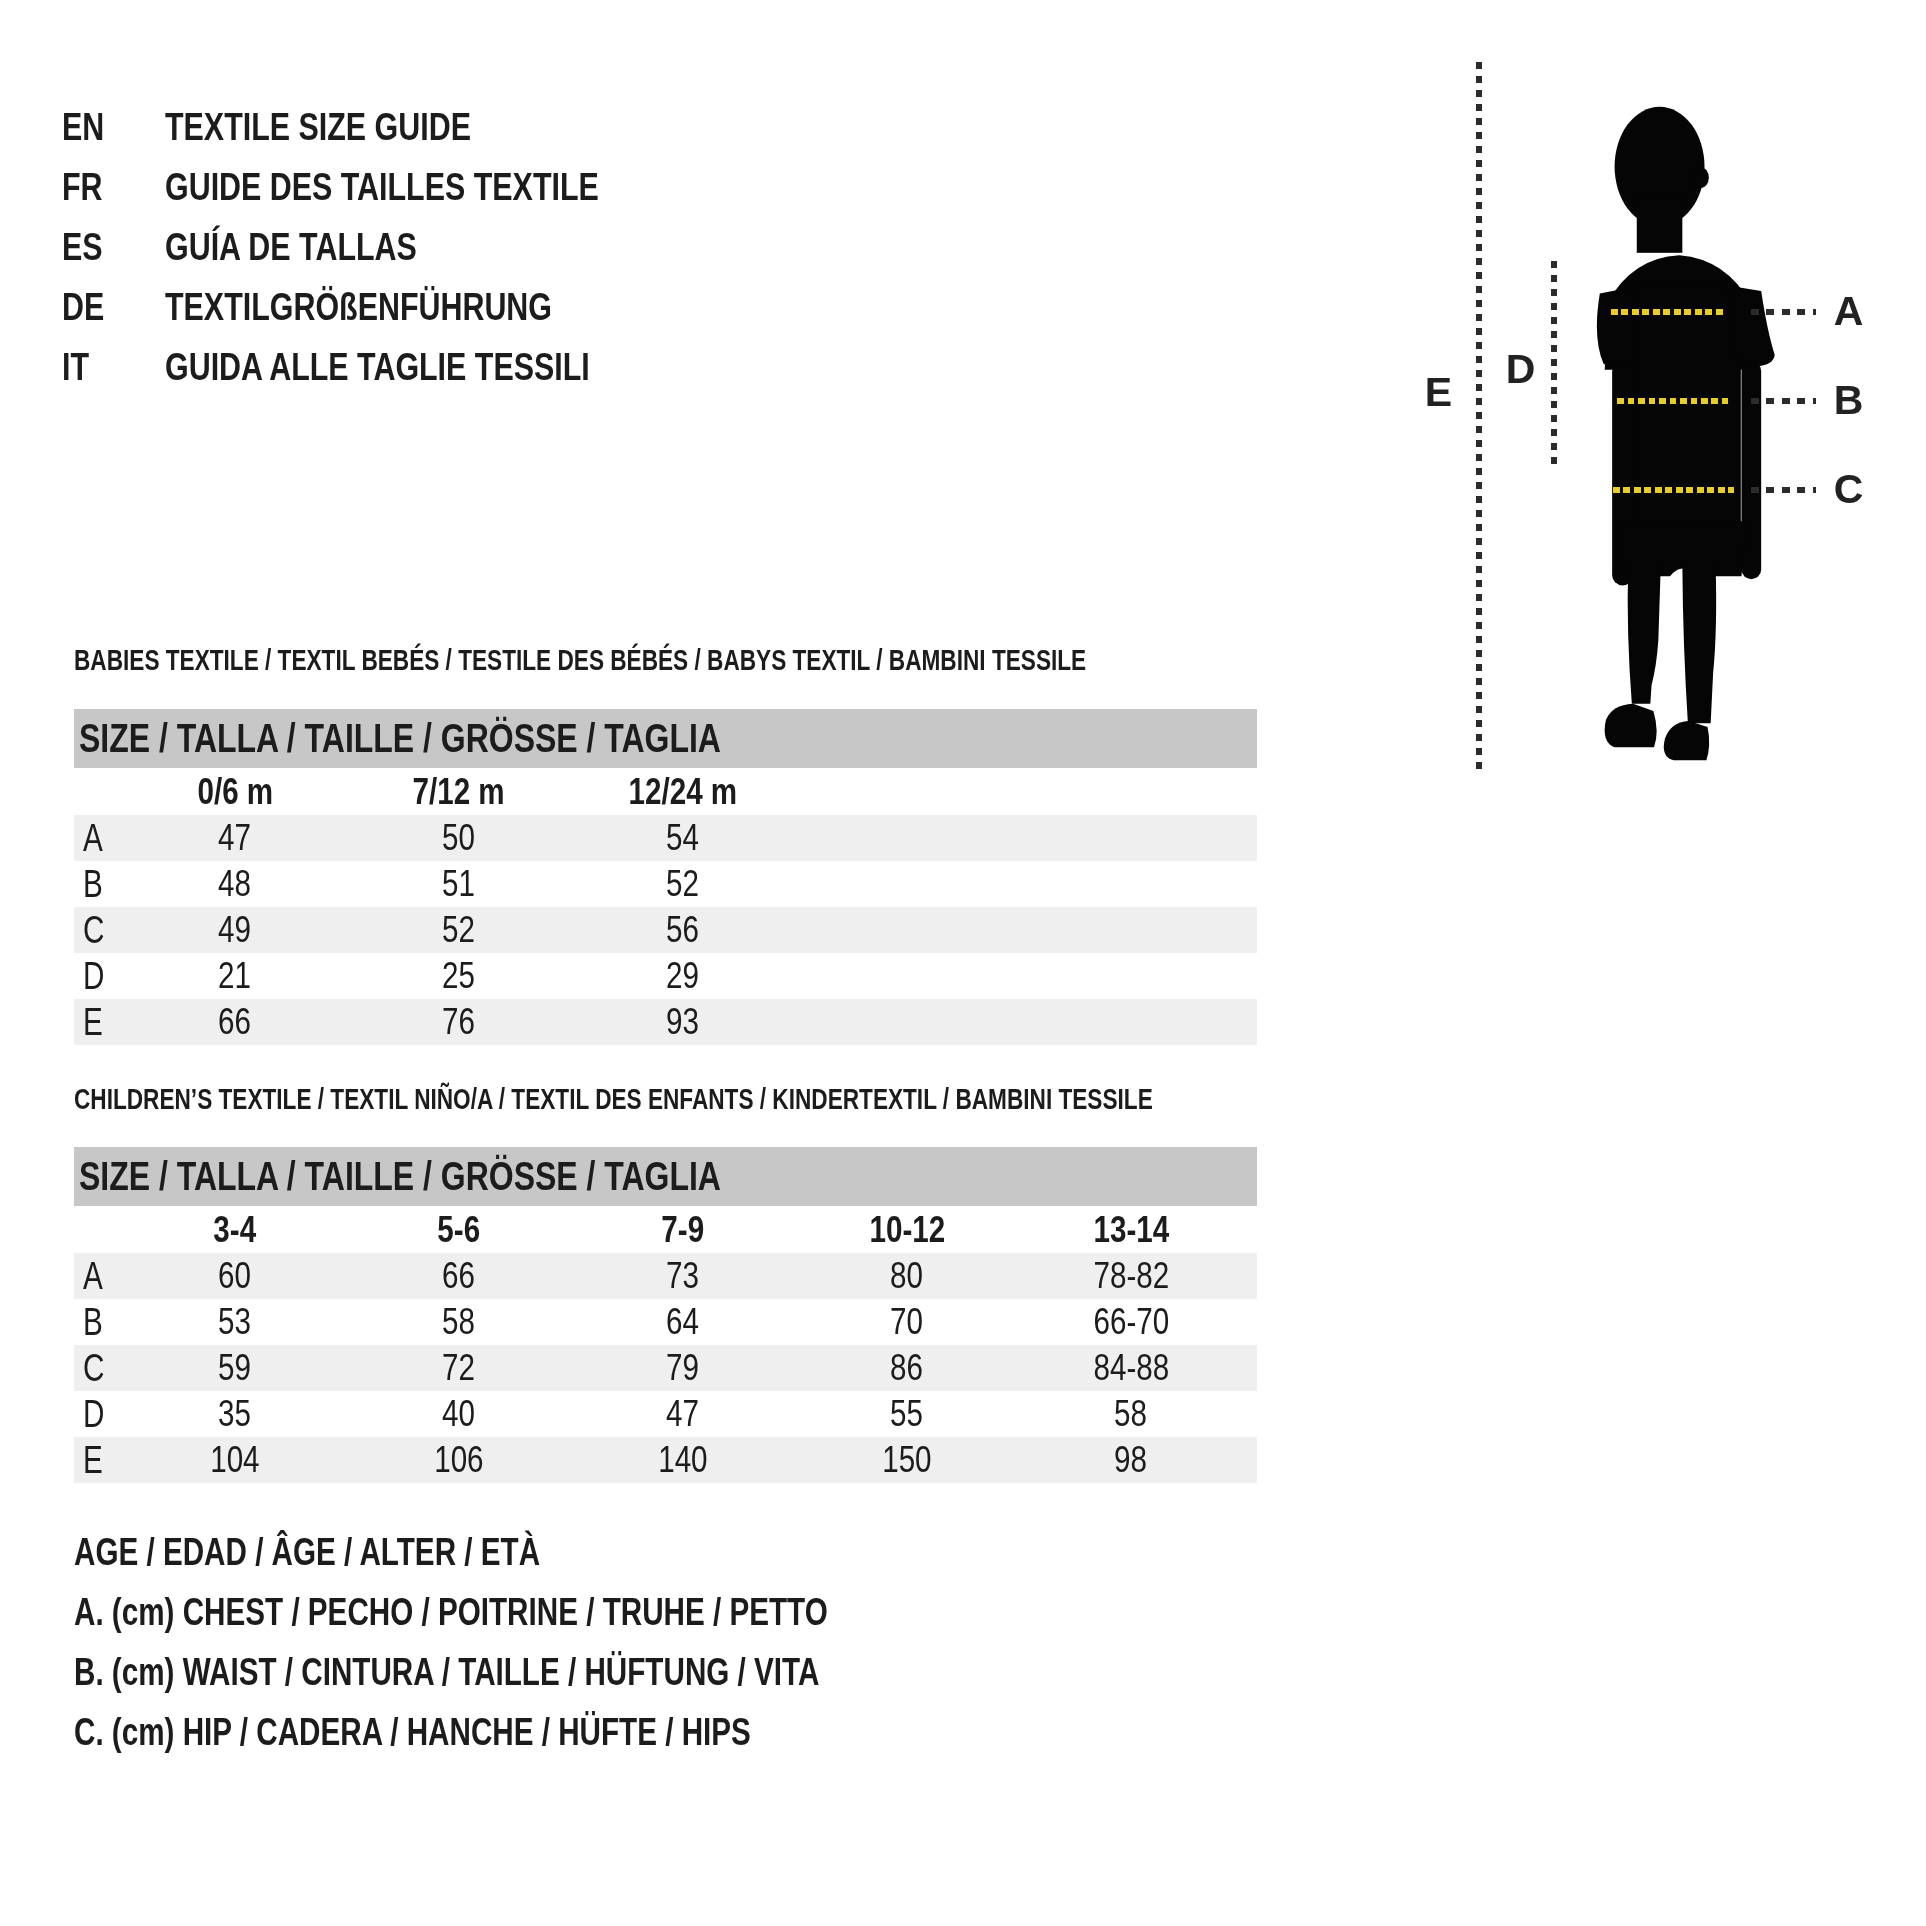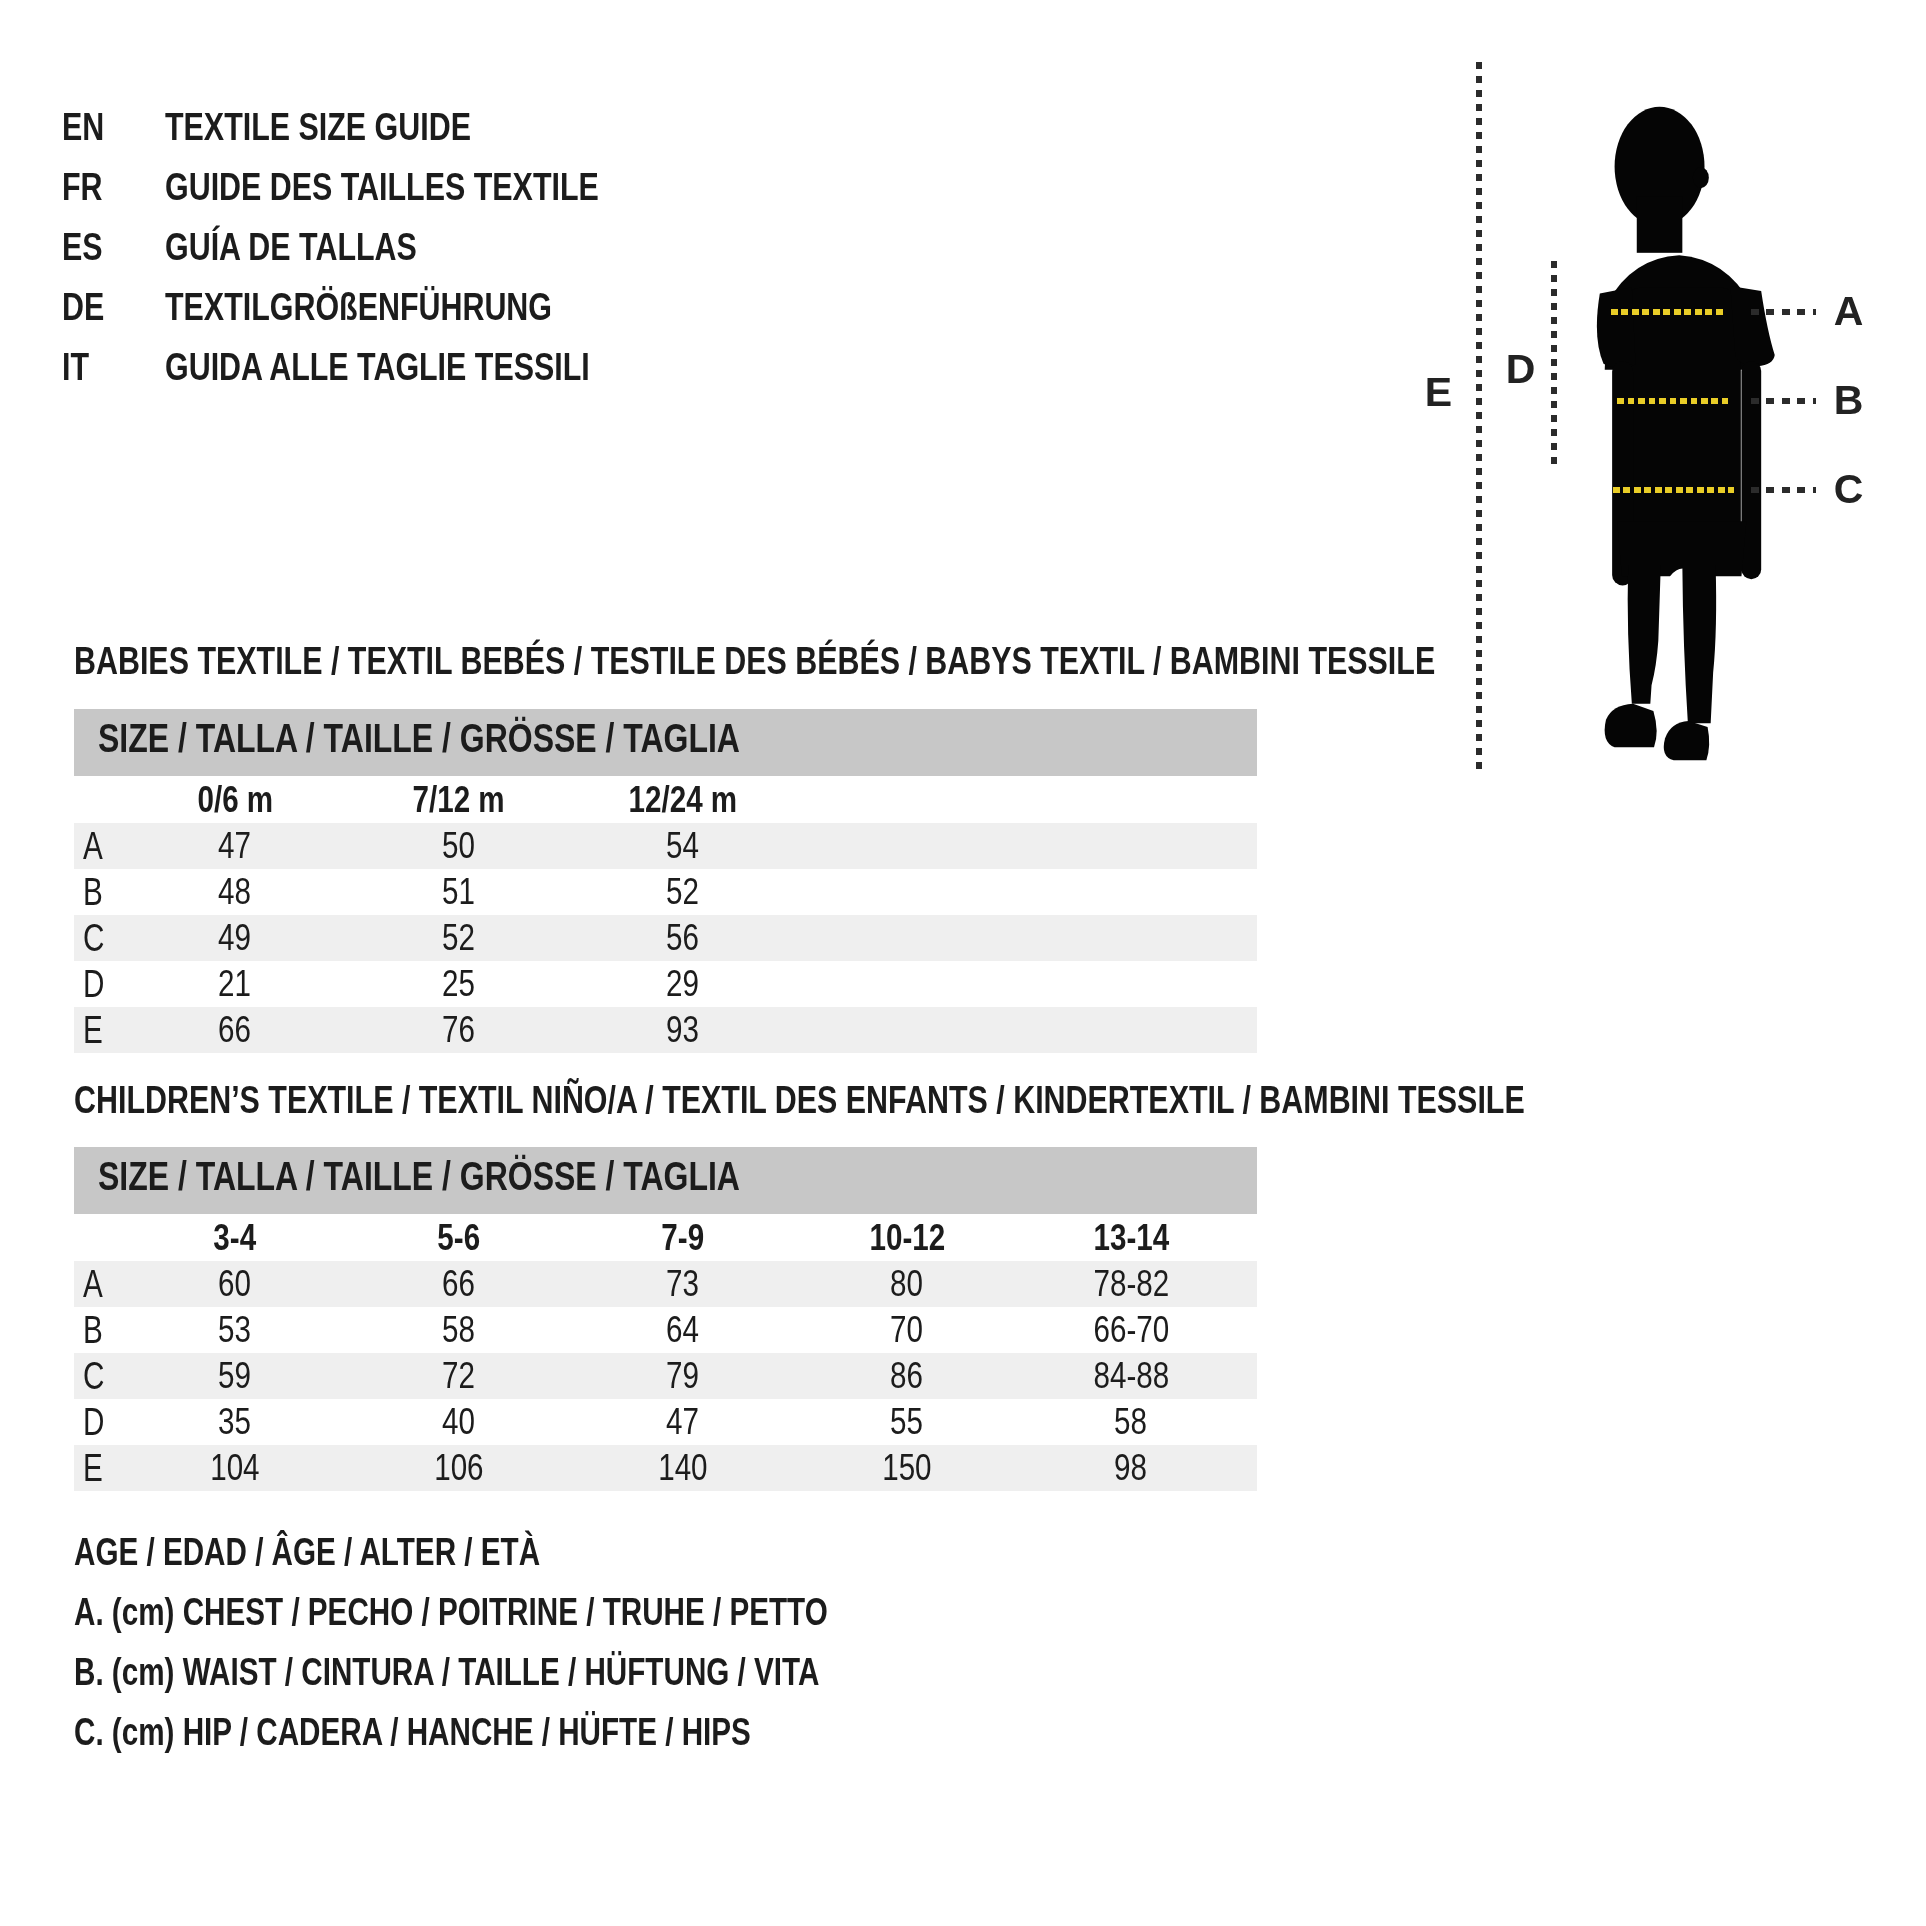--- a/index.html
+++ b/index.html
@@ -39,27 +39,27 @@
   .dash-k{position:absolute;height:6.2px;background:repeating-linear-gradient(90deg,var(--dash) 0 8px,transparent 8px 15.4px);}
   .ya{left:1611px;top:309px;width:114px;}
   .yb{left:1617px;top:398px;width:111px;}
   .yc{left:1613px;top:487px;width:121px;}
   .ka{left:1751px;top:309px;width:65px;}
   .kb{left:1751px;top:398px;width:65px;}
   .kc{left:1751px;top:487px;width:65px;}
   .silhouette{position:absolute;left:1596px;top:105px;}
 
   
-  .tbl-title{position:absolute;left:74px;font-size:39px;font-weight:700;line-height:49px;}
+  .tbl-title{position:absolute;left:74px;font-size:29px;font-weight:700;line-height:49px;}
   .t1-title{top:636px;}
   .t2-title{top:1075px;}
   .size-table{position:absolute;left:74px;width:1183px;}
   .t1{top:709px;}
   .t2{top:1147px;}
-  .tbl-head{height:67px;line-height:59px;background:var(--gray-bar);padding-left:24px;font-size:41px;font-weight:700;}
+  .tbl-head{height:59px;line-height:59px;background:var(--gray-bar);padding-left:5px;font-size:41px;font-weight:700;}
   .tbl-cols,.tbl-row{display:flex;}
   .tbl-cols{height:47px;line-height:47px;font-size:37px;font-weight:700;}
   .tbl-row{height:46px;line-height:46px;font-size:37px;font-weight:500;}
   .tbl-row.odd{background:var(--stripe);}
   .cell-lbl{width:49px;padding-left:8.6px;font-size:38px;}
   .cell-v{width:224px;text-align:center;}
 
   
   .legend{position:absolute;left:74px;top:1522px;}
   .legend-row{height:60px;line-height:60px;font-size:38px;font-weight:700;}

